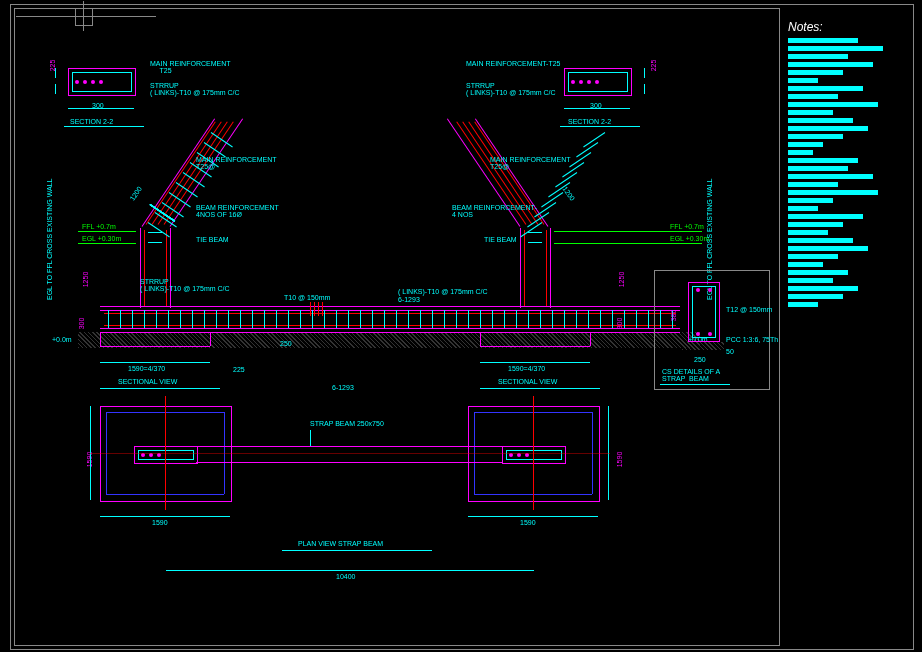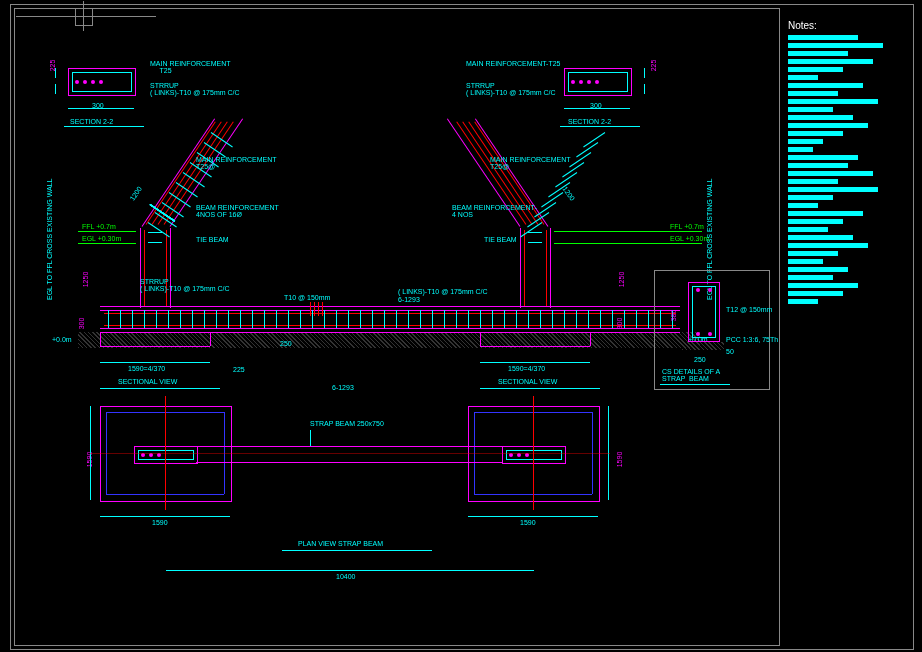--- a/index.html
+++ b/index.html
@@ -14,21 +14,21 @@
   .line.gr{background:#0f0;}
   .line.bl{background:#33f;}
   .rebar-box{position:absolute;border:1px solid #f0f;}
   .inner-box{position:absolute;border:1px solid #0ff;inset:3px;display:flex;}
   .dot{width:4px;height:4px;background:#f0f;border-radius:50%;margin:auto 2px;}
   .diag{position:absolute;background:#f0f;height:1px;transform-origin:left center;}
   .diag.re{background:#f00;}
   .diag.cy{background:#0ff;}
   .hatch{position:absolute;background:repeating-linear-gradient(45deg,#333 0 1px,transparent 1px 3px);}
   .notes-col{position:absolute;right:4px;top:20px;width:130px;}
-  .notes-title{color:#fff;font-size:10px;margin-bottom:4px;}
+  .notes-title{color:#fff;font-size:12px;margin-bottom:4px;font-style:italic;}
   .note-bar{background:#0ff;height:5px;margin-bottom:3px;}
   .cursor-cross{position:absolute;left:75px;top:8px;width:16px;height:16px;border:1px solid #888;}
   .cursor-cross::before{content:"";position:absolute;left:-60px;top:7px;width:140px;height:1px;background:#888;}
   .cursor-cross::after{content:"";position:absolute;top:-8px;left:7px;height:30px;width:1px;background:#888;}
 </style>
 </head>
 <body>
 
 <div id="stage">
 

